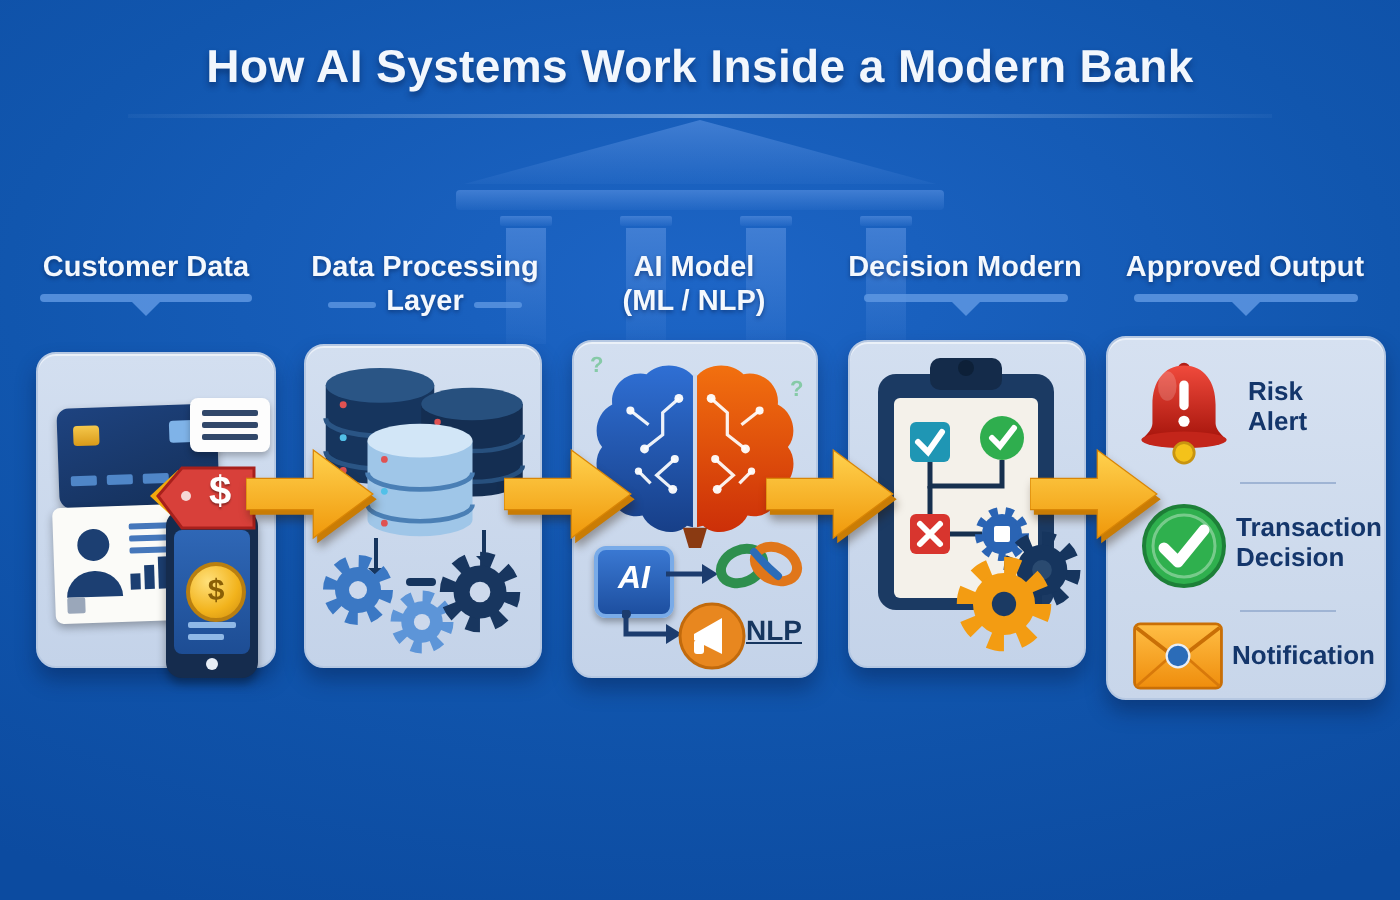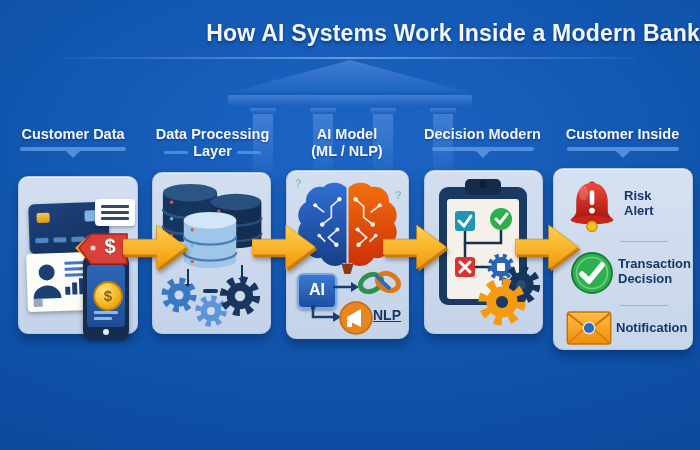--- a/index.html
+++ b/index.html
@@ -3,21 +3,21 @@
 <meta charset="utf-8">
 <style>
   html,body{margin:0;padding:0;background:#0c4ba0;}
   .stage{
     position:relative;width:700px;height:450px;overflow:hidden;
     font-family:"Liberation Sans",sans-serif;
     background:radial-gradient(90% 75% at 50% 32%, #1d65c6 0%, #1156ae 55%, #0c4ba0 100%);
   }
   
   .title{
-    position:absolute;top:20px;left:0;width:100%;text-align:right;
+    position:absolute;top:20px;left:0;width:100%;text-align:center;
     color:#f2f7fd;font-size:23px;font-weight:bold;letter-spacing:.2px;
     text-shadow:0 2px 3px rgba(0,20,60,.45);
   }
   .title-underline{
     position:absolute;top:57px;left:64px;width:572px;height:2px;
     background:linear-gradient(90deg,rgba(170,200,240,.05),rgba(180,210,245,.5),rgba(170,200,240,.05));
   }
   
   .bank{position:absolute;left:222px;top:60px;width:256px;height:112px;}
   
@@ -71,21 +71,21 @@
     color:#8a5f06;font-weight:bold;font-size:15px;text-align:center;line-height:26px;}
   .phone-dash{position:absolute;height:3px;background:#8fb8e6;border-radius:1px;}
   .home-dot{position:absolute;left:50%;bottom:4px;width:6px;height:6px;margin-left:-3px;border-radius:50%;background:#e8eef6;}
   
   .conn-line{position:absolute;width:2px;background:#16355e;}
   .conn-line:after{content:"";position:absolute;left:-3px;bottom:-5px;border:4px solid transparent;border-top-color:#16355e;border-bottom-width:2px;}
   .link-capsule{position:absolute;width:15px;height:4px;border-radius:2px;background:#16355e;}
   
   .ai-chip{left:10px;top:102px;width:36px;height:32px;border-radius:6px;
     background:linear-gradient(#3a78d2,#1d4fa0);border:2px solid #79abe8;box-shadow:0 2px 3px rgba(0,0,0,.3);
-    color:#fff;font-weight:bold;font-size:16px;text-align:center;line-height:30px;}
+    color:#fff;font-weight:bold;font-size:16px;text-align:center;line-height:30px;font-style:italic;}
   .nlp-label{left:86px;top:136px;color:#16365f;font-weight:bold;font-size:14px;text-decoration:underline;}
   .deco-q{color:#7ec8a0;font-weight:bold;font-size:11px;opacity:.9;}
   
   .out-label{position:absolute;color:#14366b;font-weight:bold;font-size:13px;line-height:1.15;}
   .out-div{position:absolute;left:66px;width:48px;height:1px;background:#9fb4d4;}
   
   .icon-svg{position:absolute;}
 </style>
 </head>
 <body>
@@ -175,21 +175,21 @@
     <span>AI Model</span><br>
     <span>(ML / NLP)</span>
   </div>
   <div class="hdr" style="left:420px;width:125px;">
     <span>Decision Modern</span>
     <div class="hdr-bar" style="width:102px;">
         <span class="tri"></span>
       </div>
   </div>
   <div class="hdr" style="left:550px;width:145px;">
-    <span>Customer Inside</span>
+    <span>Approved Output</span>
     <div class="hdr-bar" style="width:112px;">
         <span class="tri"></span>
       </div>
   </div>
 
   <div class="panel p1">
     <div class="abs credit-card">
       <span class="cc-chip"></span>
       <span class="cc-logo"></span>
       <span class="cc-dash" style="left:6px;"></span>

